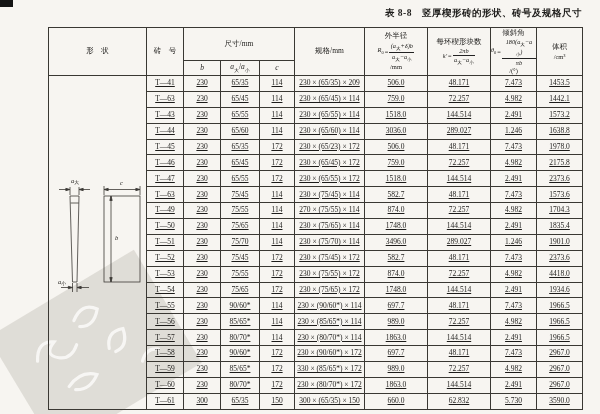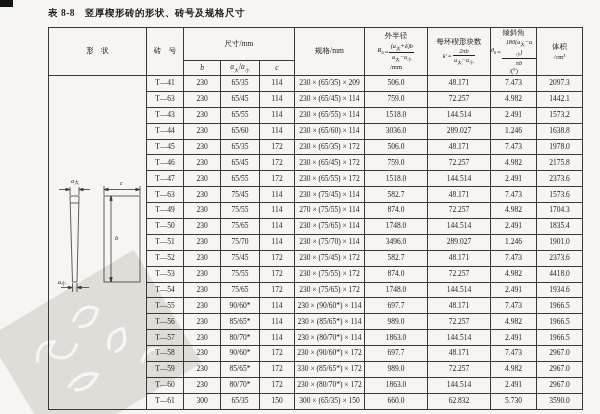--- a/index.html
+++ b/index.html
@@ -5,21 +5,21 @@
   html,body { margin:0; padding:0; }
   .page {
     position:relative; width:600px; height:414px;
     background:#f7f5f1; overflow:hidden;
     font-family:"Liberation Serif","DejaVu Serif",serif;
     color:#1d1c1a;
   }
   .corner-mark { position:absolute; left:0; top:0; width:13px; height:7px; background:#141414; }
   .doc-title {
     position:absolute; left:48px; top:7px; width:534px;
-    text-align:left; font-size:9.5px; font-weight:bold; letter-spacing:.5px;
+    text-align:right; font-size:9.5px; font-weight:bold; letter-spacing:.5px;
     z-index:3;
   }
   
   .watermark {
     position:absolute; left:10px; top:284px; width:170px; height:132px;
     background:#cfccc5; opacity:.58; transform:rotate(-31deg);
     z-index:1;
   }
   .watermark svg { width:100%; height:100%; }
   
@@ -27,21 +27,21 @@
     position:absolute; left:48px; top:27px; width:534px; height:382px;
     border-collapse:collapse; table-layout:fixed; z-index:2;
   }
   .spec-table th, .spec-table td {
     border:1px solid #3a3833; padding:0; text-align:center; vertical-align:middle;
     font-weight:normal; font-size:7.5px; line-height:1.1; overflow:hidden;
     background:transparent;
   }
   .spec-table thead tr.h1 { height:33px; }
   .spec-table thead tr.h2 { height:15px; }
-  .spec-table tbody tr { height:15.9px; }
+  .spec-table tbody tr { height:15.9px;text-decoration:underline; }
   .shape-cell { vertical-align:middle; }
   .hl { font-size:7.5px; margin-bottom:1px; }
   .unit { font-size:6.5px; margin-top:1px; }
   .formula { display:flex; justify-content:center; align-items:center; gap:1px; font-size:6.3px; }
   .formula .it, .it { font-style:italic; }
   .formula sub, .ssub { font-size:4.5px; vertical-align:sub; font-style:normal; }
   .frac { display:inline-block; vertical-align:middle; text-align:center; }
   .frac .num { display:block; border-bottom:.8px solid #222; padding:0 1.5px; line-height:1.25; }
   .frac .den { display:block; line-height:1.25; padding:0 1.5px; }
   .dim-sub { font-size:5px; vertical-align:sub; font-style:normal; }
@@ -177,21 +177,21 @@
       </svg>
     </td>
       <td>T—41</td>
       <td>230</td>
       <td>65/35</td>
       <td>114</td>
       <td>230 × (65/35) × 209</td>
       <td>506.0</td>
       <td>48.171</td>
       <td>7.473</td>
-      <td>2097.3</td>
+      <td>1453.5</td>
     </tr>
         <tr>
       <td>T—63</td>
       <td>230</td>
       <td>65/45</td>
       <td>114</td>
       <td>230 × (65/45) × 114</td>
       <td>759.0</td>
       <td>72.257</td>
       <td>4.982</td>
@@ -217,21 +217,21 @@
       <td>3036.0</td>
       <td>289.027</td>
       <td>1.246</td>
       <td>1638.8</td>
     </tr>
         <tr>
       <td>T—45</td>
       <td>230</td>
       <td>65/35</td>
       <td>172</td>
-      <td>230 × (65/35) × 172</td>
+      <td>230 × (65/23) × 172</td>
       <td>506.0</td>
       <td>48.171</td>
       <td>7.473</td>
       <td>1978.0</td>
     </tr>
         <tr>
       <td>T—46</td>
       <td>230</td>
       <td>65/45</td>
       <td>172</td>

